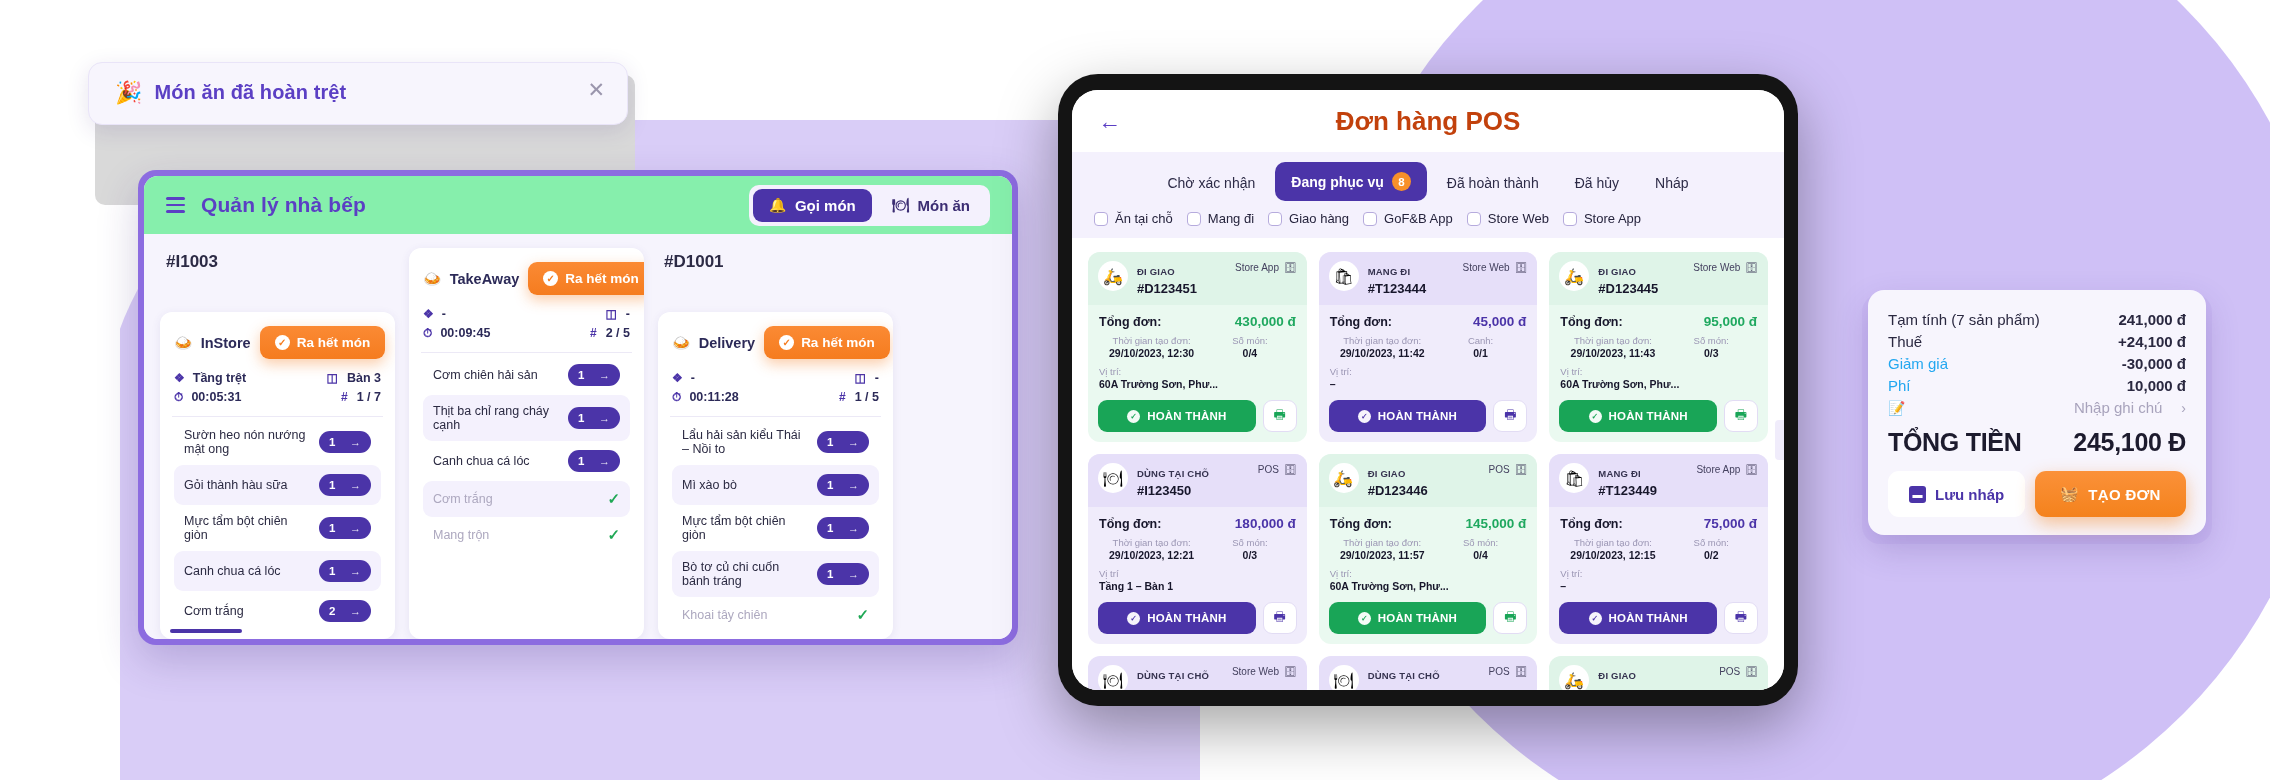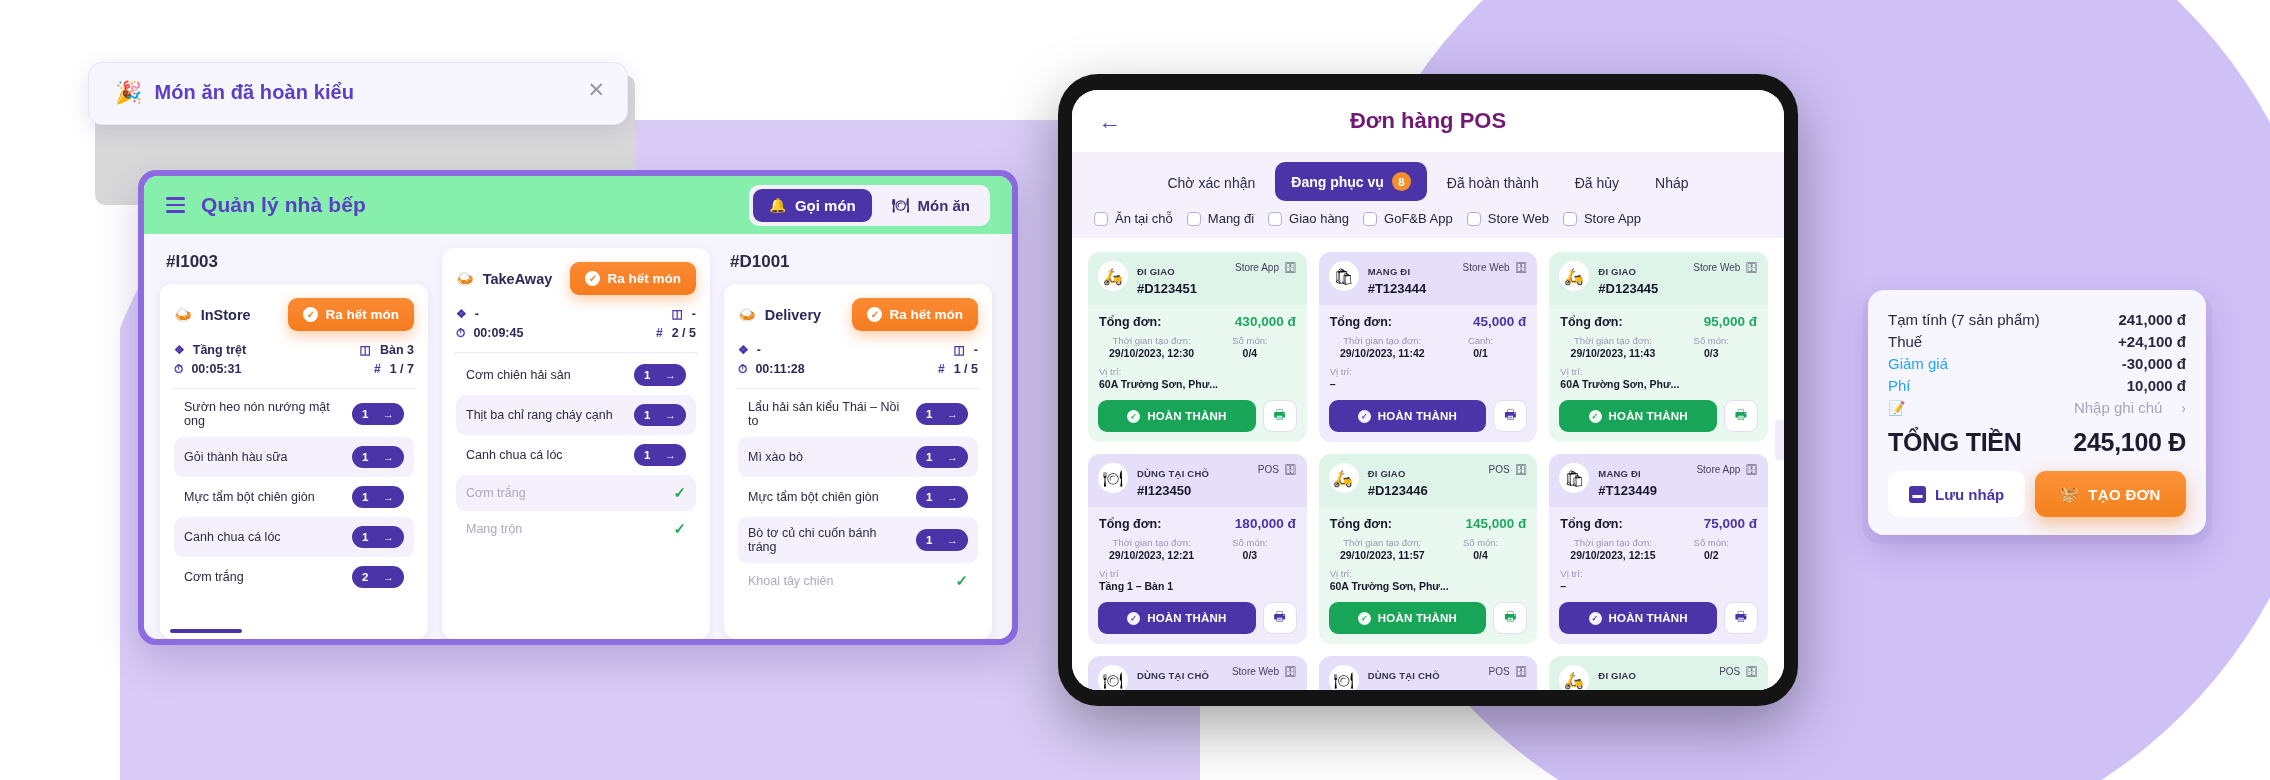--- a/index.html
+++ b/index.html
@@ -87,21 +87,21 @@
     display:flex; align-items:center; gap:8px;
     padding: 8px 16px; border-radius: 9px; font-size:15px; font-weight:600;
     cursor:pointer; white-space:nowrap;
   }
   .k-btn.primary { background:#4B34A8; color:#fff; }
   .k-btn.ghost { background:transparent; color:#3C2E73; }
   .k-ico { font-size:14px; line-height:1; }
 
   .k-boardwrap { flex:1; background:#F6F4FD; padding: 14px 16px 0 16px; overflow:hidden; position:relative;}
   .k-board { display:flex; gap:14px; height:100%; }
-  .k-col { width: 268px; flex:none; display:flex; flex-direction:column; }
+  .k-col { width: 235px; flex:none; display:flex; flex-direction:column;gap:28px; }
   .k-colhead { font-size:17px; font-weight:700; color:#2C2A45; padding: 4px 4px 12px 6px; }
   .k-card {
     background:#fff; border-radius:12px; padding: 14px 14px 0 14px;
     box-shadow: 0 2px 10px rgba(70,50,140,.09);
     flex:1; overflow:hidden; display:flex; flex-direction:column;
   }
   .k-cardtop { display:flex; align-items:center; gap:9px; position:relative; }
   .k-type { display:flex; align-items:center; gap:8px; font-size:14.5px; font-weight:700; color:#2C2A58;}
   .k-type .emo { font-size:15px; }
   .k-allbtn {
@@ -146,21 +146,21 @@
   }
   .tablet-screen {
     width:100%; height:100%;
     background:#FFFFFF;
     border-radius: 26px;
     overflow:hidden;
     display:flex; flex-direction:column;
   }
   .pos-header { height:62px; display:flex; align-items:center; padding: 0 26px; background:#fff; flex:none; position:relative;}
   .pos-back { color:#5B3FC4; font-size:23px; cursor:pointer; line-height:1; }
-  .pos-title { position:absolute; left:0; right:0; text-align:center; color:#701a75; font-size:22px; font-weight:700;}
+  .pos-title { position:absolute; left:0; right:0; text-align:center; color:#c2410c; font-size:26px; font-weight:700;}
   .pos-tabsrow { background:#F4F1FD; padding: 10px 0 0 0; flex:none;}
   .pos-tabs { display:flex; align-items:flex-end; justify-content:center; gap:4px; }
   .pos-tab {
     padding: 10px 16px; border-radius:10px; font-size:14px; color:#2D2B47; cursor:pointer;
     display:flex; align-items:center; gap:8px; white-space:nowrap;
   }
   .pos-tab.active { background:#4B34A8; color:#fff; font-weight:600; }
   .badge { background:#F7902A; color:#fff; border-radius:20px; min-width:19px; height:19px; padding:0 5px;
            display:flex; align-items:center; justify-content:center; font-size:11.5px; font-weight:700; }
   .pos-filters { background:#F4F1FD; display:flex; align-items:center; gap:7px; padding: 10px 22px 12px 22px; flex:none;}
@@ -259,21 +259,21 @@
 <div id="stage">
 
   <div class="bg-blob-circle"></div>
   <div class="bg-blob-lilac"></div>
   <div class="bg-white-cut"></div>
 
   <div class="toast-shadowbox"></div>
   <div class="toast">
     <div class="toast-head">
       <span class="toast-emoji">🎉</span>
-      <span class="toast-title">Món ăn đã hoàn kiểu</span>
+      <span class="toast-title">Món ăn đã hoàn trệt</span>
       <span class="toast-close">✕</span>
     </div>
   </div>
 
   <div class="kitchen-outer">
    <div class="kitchen">
     <div class="k-topbar">
       <div class="k-ham">
             <i></i>
             <i></i>

